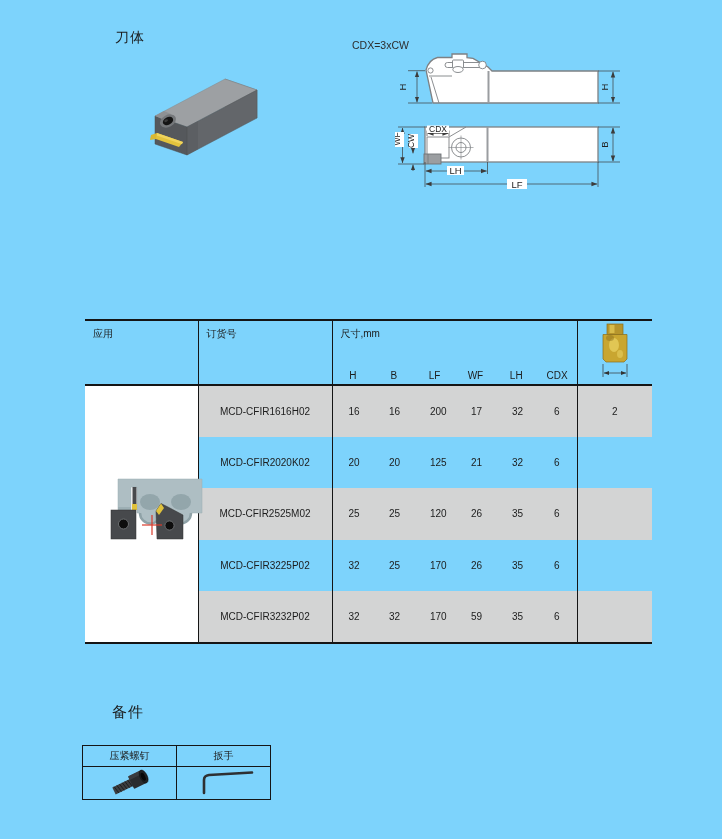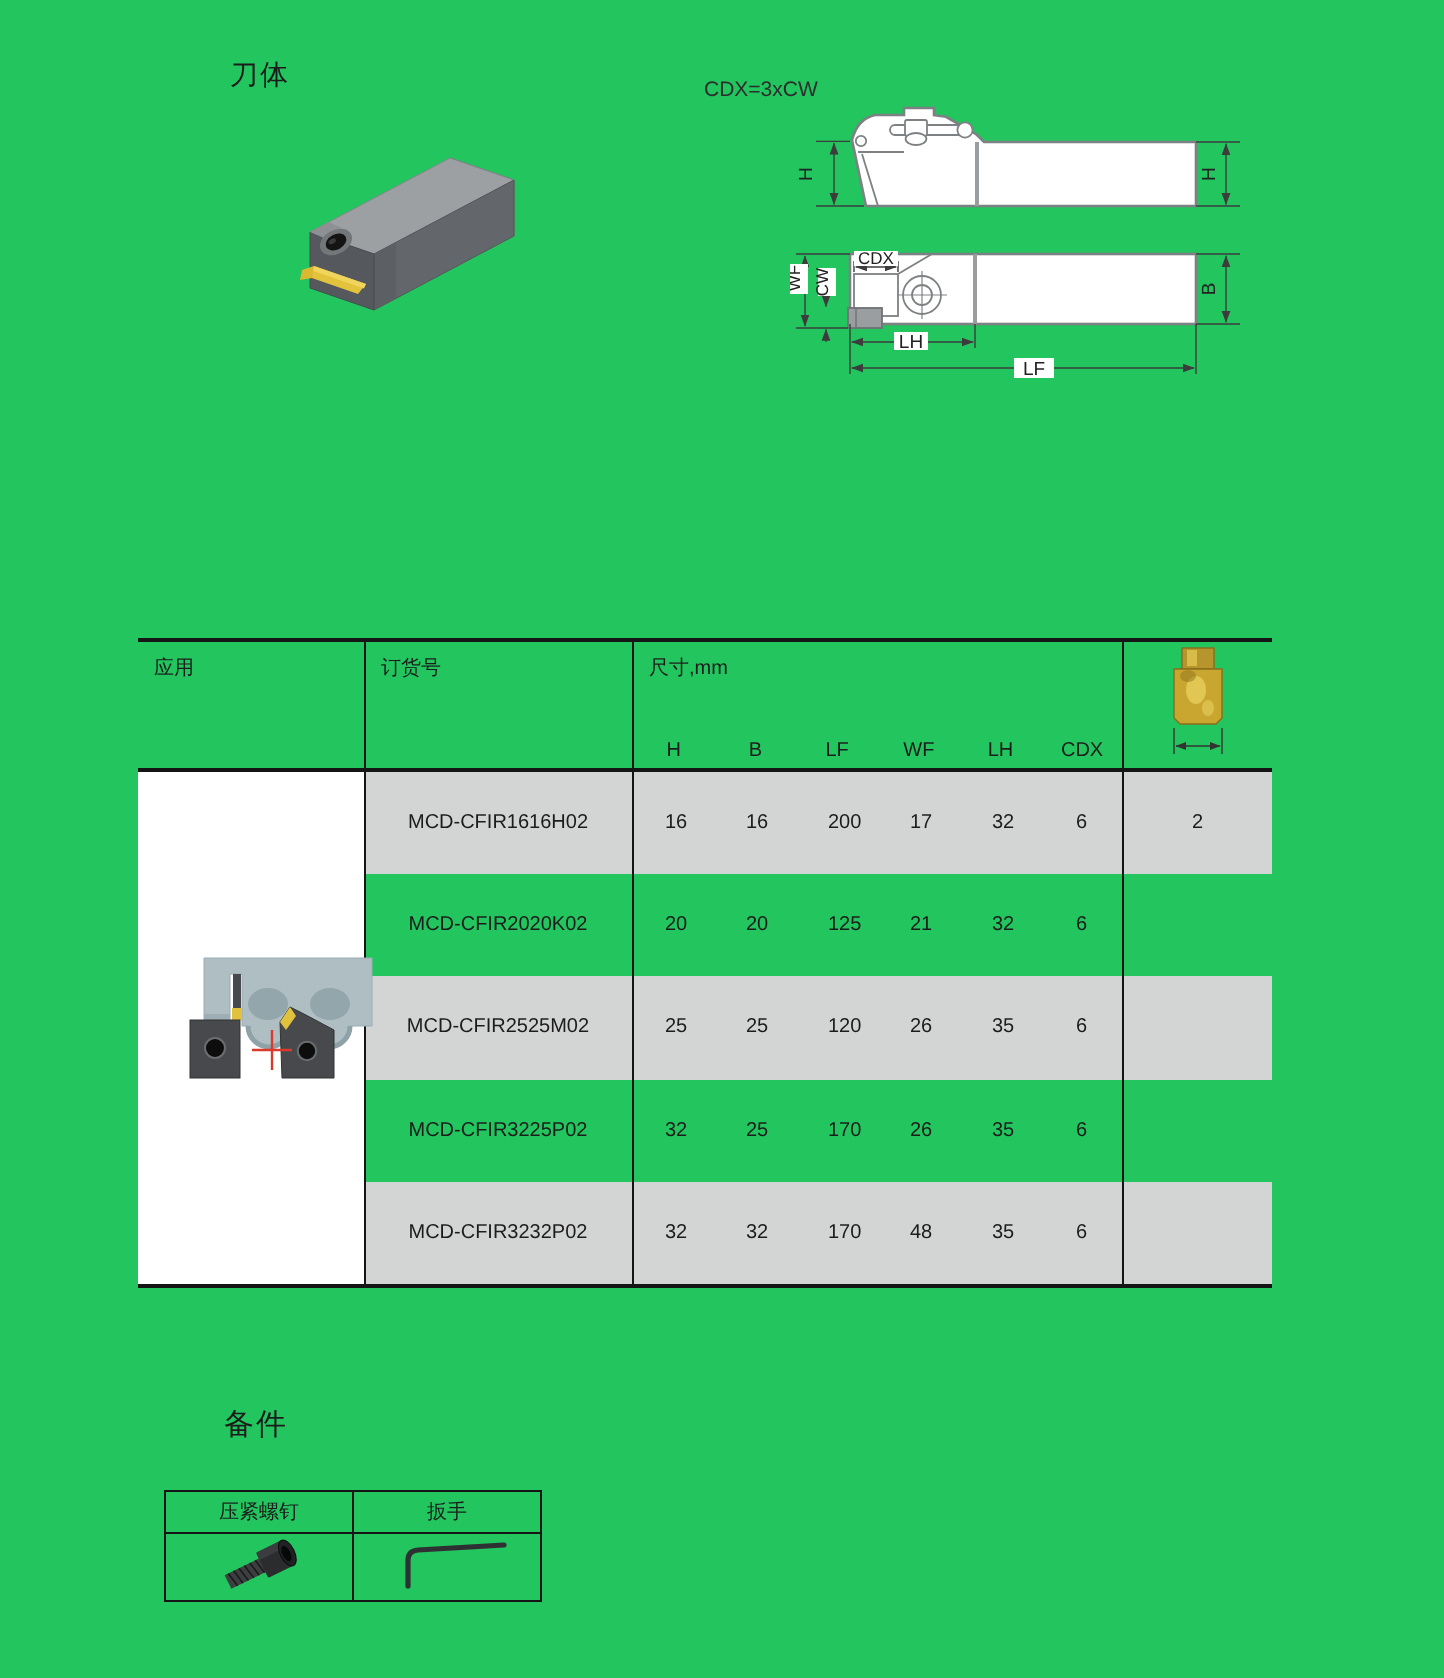--- a/index.html
+++ b/index.html
@@ -1,25 +1,25 @@
 <!DOCTYPE html>
 <html><head>
 <meta charset="utf-8">
 <style>
   html,body{margin:0;padding:0;background:#fff;}
-  .page{position:relative;width:722px;height:839px;background:#22c55e;overflow:hidden;
+  .page{position:relative;width:722px;height:839px;background:#7dd3fc;overflow:hidden;
         font-family:"Liberation Sans","DejaVu Sans",sans-serif;color:#1c1c1c;}
   .title-main{position:absolute;left:115px;top:29px;font-size:14px;color:#1b1b1b;letter-spacing:1px;}
   .svg-3d{position:absolute;left:150px;top:66px;}
   .formula{position:absolute;left:352px;top:39px;font-size:10.5px;color:#2d2d2d;}
   .svg-draw{position:absolute;left:395px;top:50px;}
   svg text{font-family:"Liberation Sans","DejaVu Sans",sans-serif;}
 
   
-  .tblwrap{position:absolute;left:69px;top:319px;}
+  .tblwrap{position:absolute;left:85px;top:319px;}
   table.main{border-collapse:collapse;table-layout:fixed;width:567px;
              border-top:2px solid #151515;border-bottom:2px solid #151515;
              font-size:10px;color:#1c1c1c;}
   table.main thead th{height:63px;border-bottom:2px solid #151515;font-weight:normal;
                       padding:0;position:relative;vertical-align:top;text-align:left;}
   .h-pad{display:block;padding:6px 0 0 8px;}
   .bl{border-left:1px solid #151515;}
   .dims-caption{position:absolute;left:8px;top:6px;}
   .dims-sub{position:absolute;left:0;bottom:3px;width:245px;display:flex;}
   .dims-sub span{flex:1;text-align:center;}
@@ -256,21 +256,21 @@
           <td>26</td>
           <td>35</td>
           <td>6</td>
           <td class="bl"></td>
         </tr>
         <tr class="stripe">
           <td class="bl">MCD-CFIR3232P02</td>
           <td class="bl">32</td>
           <td>32</td>
           <td>170</td>
-          <td>48</td>
+          <td>59</td>
           <td>35</td>
           <td>6</td>
           <td class="bl"></td>
         </tr>
       </tbody>
     </table>
   </div>
 
   <div class="spares-title">备件</div>
   <div class="spareswrap">

